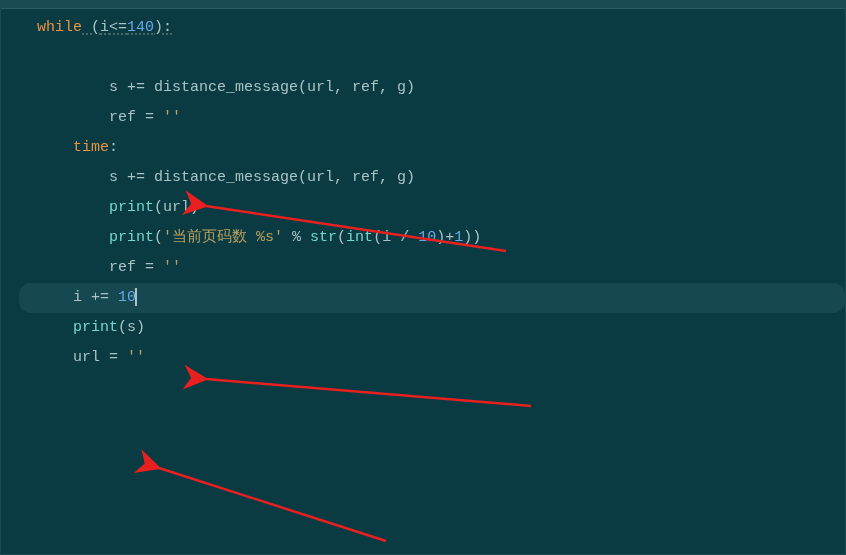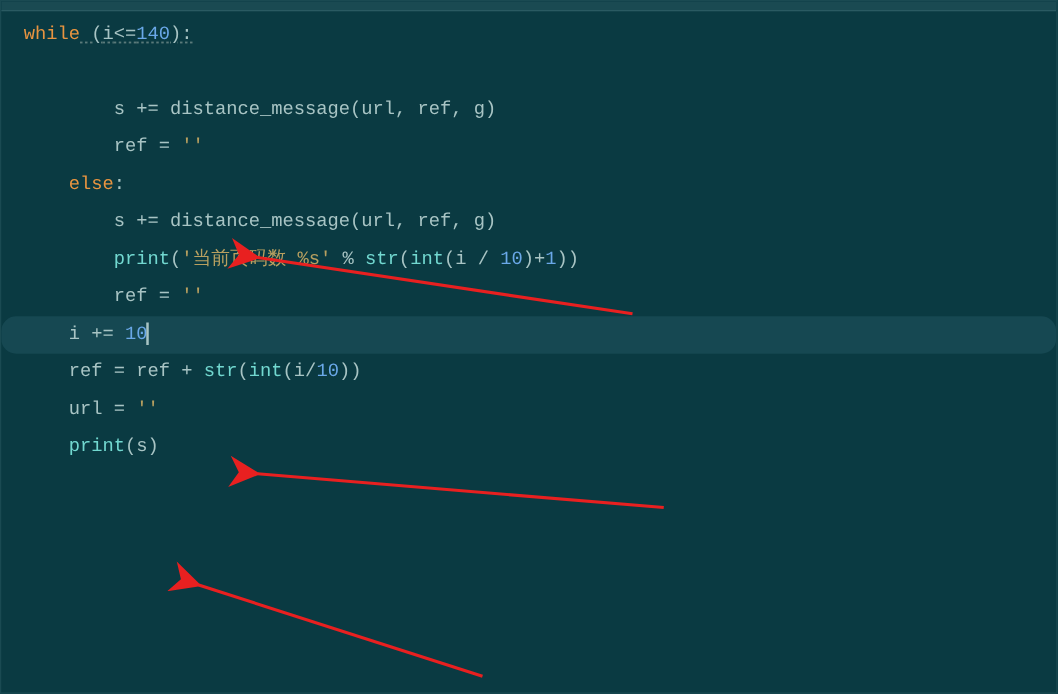--- a/index.html
+++ b/index.html
@@ -17,20 +17,21 @@
       overflow: hidden;
       border: 1px solid #1a4a52;
     }
     .top-bar {
       height: 8px;
       background: #1a4a52;
       border-bottom: 1px solid #2a5a62;
     }
     .code-area {
       padding: 4px 0 0 0;
+      margin-left: 18px;
     }
     .line {
       height: 30px;
       line-height: 30px;
       padding-left: 18px;
       white-space: pre;
       color: #a8c4c4;
     }
     .line.highlighted {
       background: #164852;
@@ -72,36 +73,36 @@
 
 
   <div class="line"></div>
 
 
 
   <div class="line"><span>        </span><span class="var">s += distance_message(url, ref, g)</span></div>
 
   <div class="line"><span>        </span><span class="var">ref = </span><span class="str">''</span></div>
 
-  <div class="line"><span>    </span><span class="kw">else</span><span class="paren">:</span></div>
+  <div class="line"><span>    </span><span class="kw">time</span><span class="paren">:</span></div>
 
   <div class="line"><span>        </span><span class="var">s += distance_message(url, ref, g)</span></div>
 
+  <div class="line"><span>        </span><span class="builtin">print</span><span class="paren">(url)</span></div>
 
   <div class="line"><span>        </span><span class="builtin">print</span><span class="paren">(</span><span class="str">'当前页码数 %s'</span><span class="op"> % </span><span class="builtin">str</span><span class="paren">(</span><span class="builtin">int</span><span class="paren">(i / </span><span class="num">10</span><span class="paren">)+</span><span class="num">1</span><span class="paren">))</span></div>
 
   <div class="line"><span>        </span><span class="var">ref = </span><span class="str">''</span></div>
 
   <div class="line highlighted"><span>    </span><span class="var">i += </span><span class="num">10</span><span class="cursor"></span></div>
 
-  <div class="line"><span>    </span><span class="var">ref = ref + </span><span class="builtin">str</span><span class="paren">(</span><span class="builtin">int</span><span class="paren">(i/</span><span class="num">10</span><span class="paren">))</span></div>
+
+  <div class="line"><span>    </span><span class="builtin">print</span><span class="paren">(s)</span></div>
 
   <div class="line"><span>    </span><span class="var">url = </span><span class="str">''</span></div>
-
-  <div class="line"><span>    </span><span class="builtin">print</span><span class="paren">(s)</span></div>
 
 </div>
 
 <svg class="arrows" width="846" height="555">
   <defs>
     <marker id="ahead" markerWidth="12" markerHeight="12" refX="1" refY="5" orient="auto">
       <path d="M 10 0 L 0 5 L 10 10 L 7 5 Z" fill="#e82020"></path>
     </marker>
   </defs>
   <line x1="505" y1="250" x2="205" y2="205" stroke="#e82020" stroke-width="2.5" marker-end="url(#ahead)"></line>

